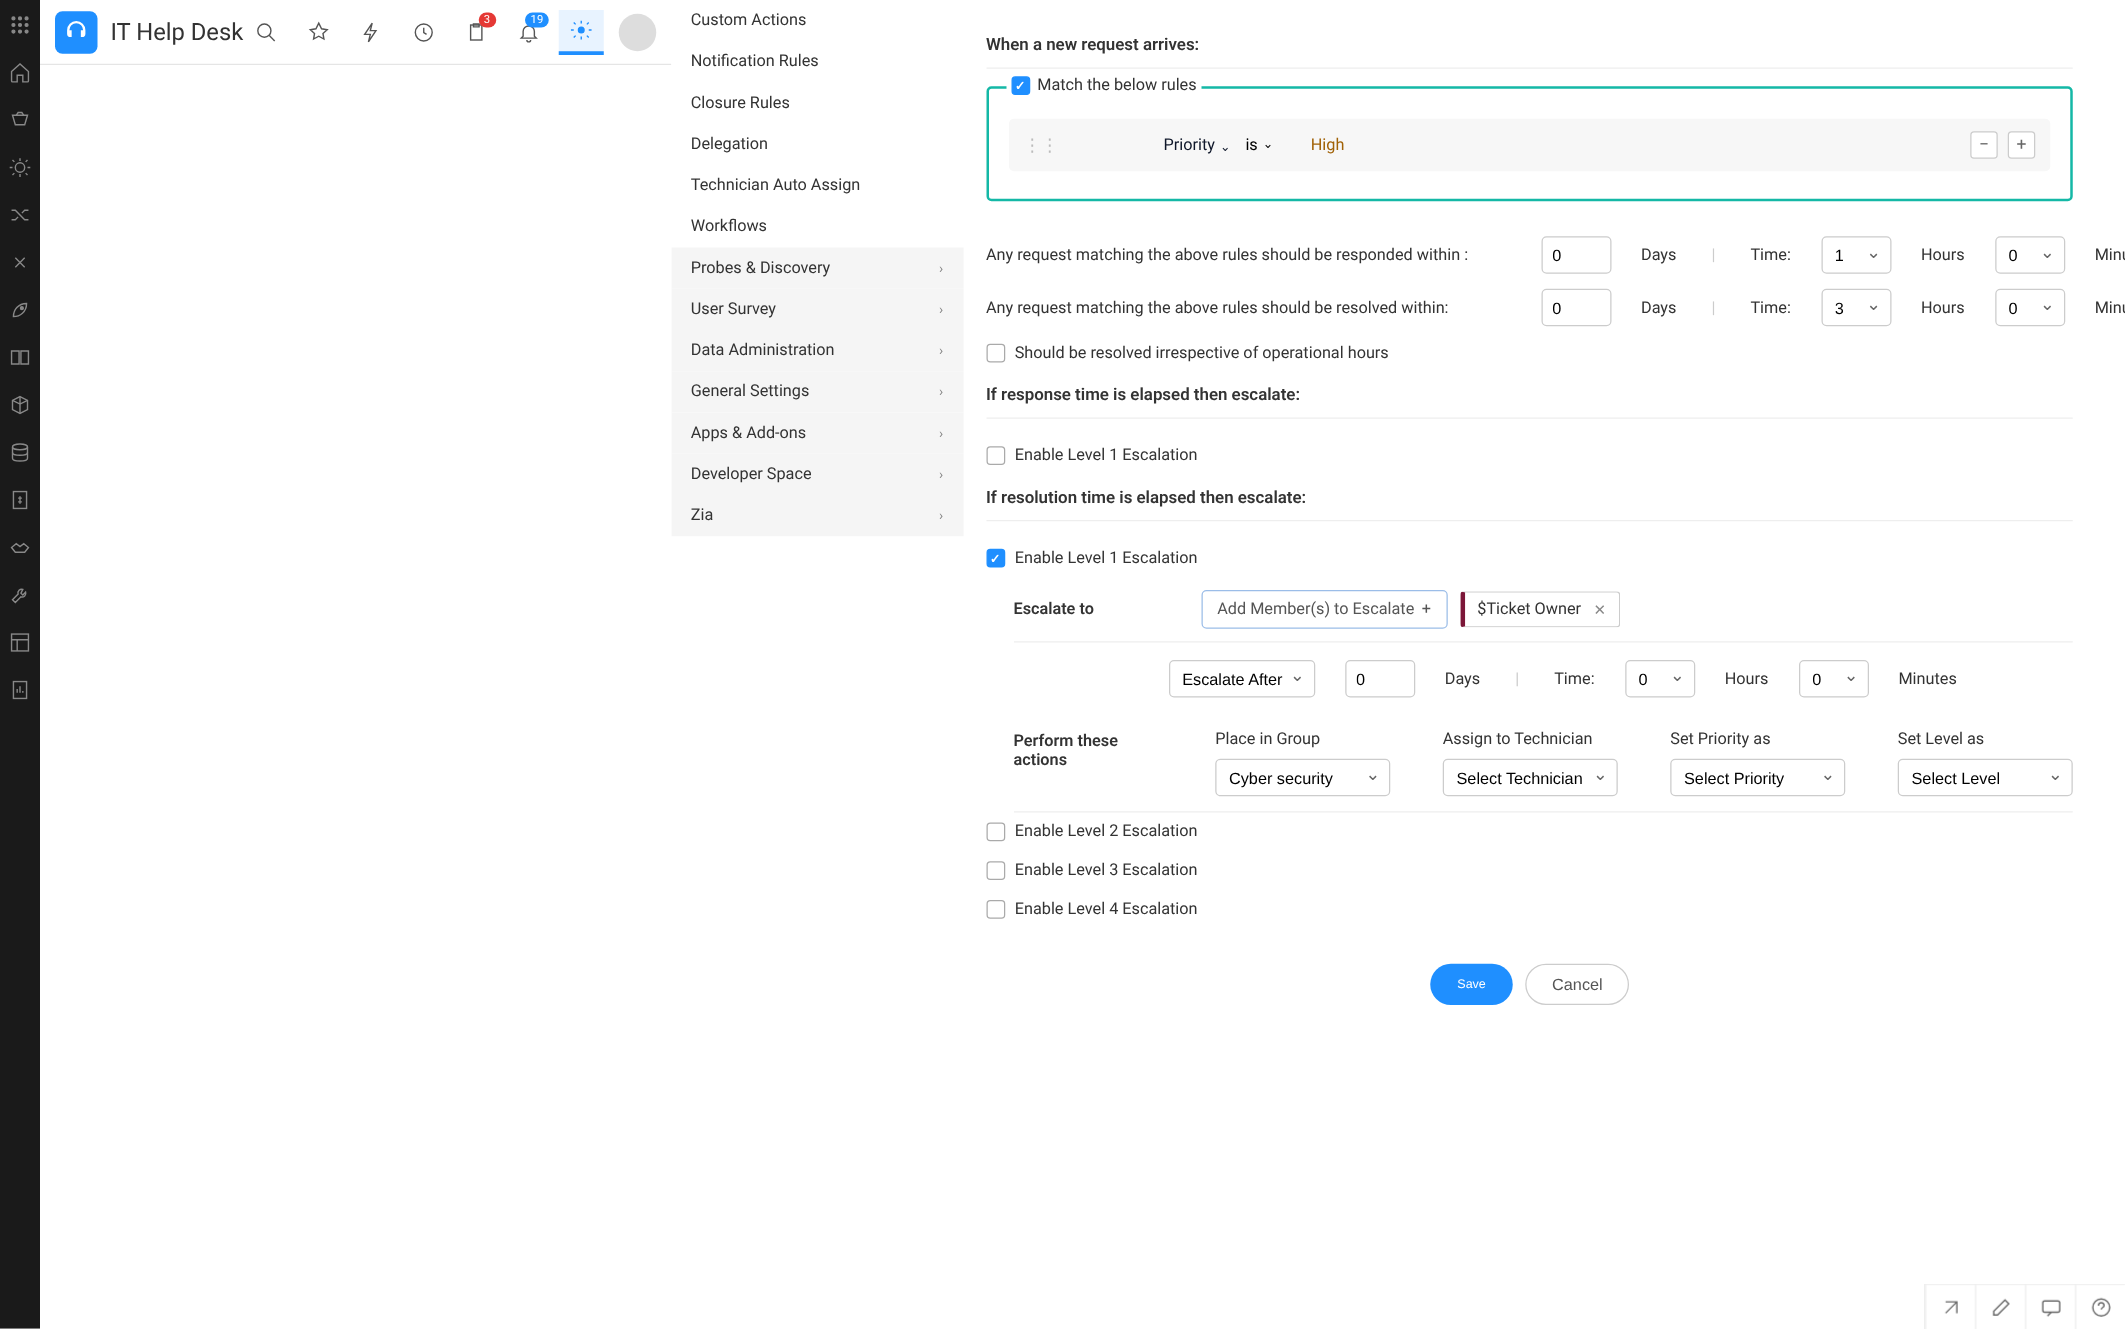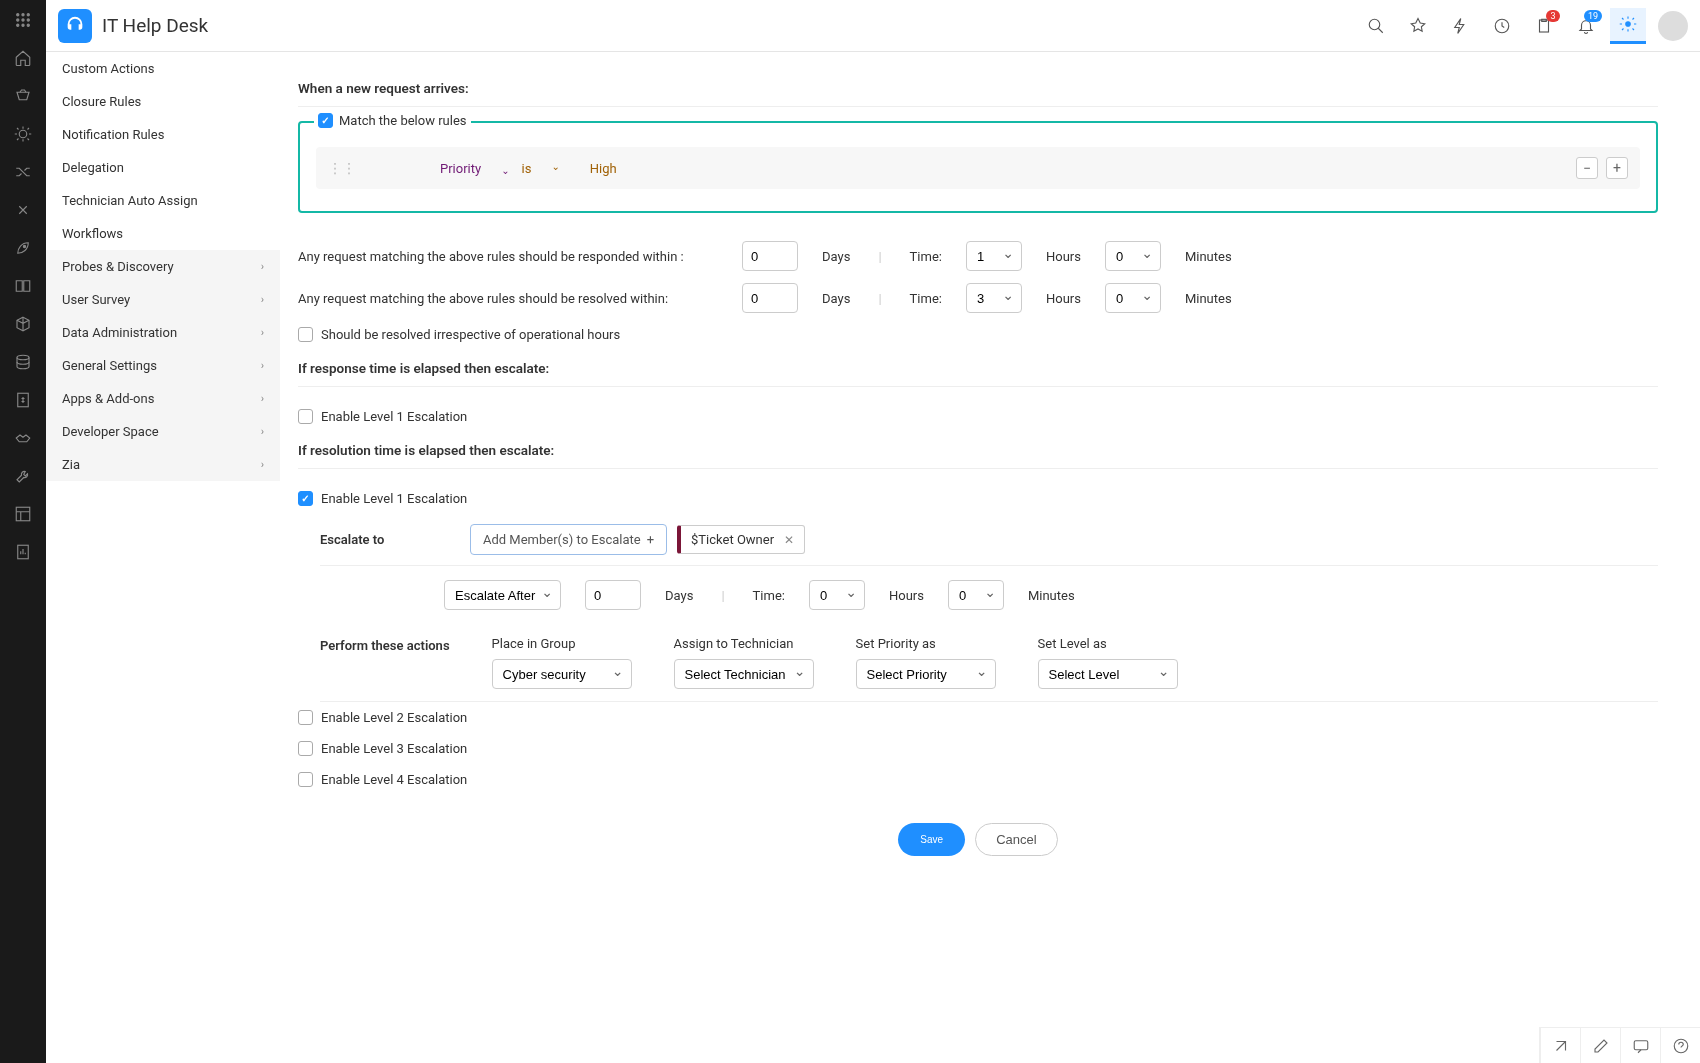--- a/index.html
+++ b/index.html
@@ -6,21 +6,21 @@
   body { font-family: -apple-system, BlinkMacSystemFont, "Segoe UI", Roboto, sans-serif; font-size: 13px; color: #333; background: #fff; }
   
   .app { display: flex; height: 1063px; width: 1700px; }
   
   
   .icon-rail { width: 46px; background: #1a1a1a; display: flex; flex-direction: column; align-items: center; padding-top: 10px; gap: 18px; }
   .rail-icon { width: 20px; height: 20px; display: flex; align-items: center; justify-content: center; color: #888; cursor: pointer; }
   .rail-icon svg { width: 18px; height: 18px; stroke: #888; fill: none; stroke-width: 1.5; }
   
   
-  .main-wrap { flex: 1; display: flex; flex-direction: column; }
+  .main-wrap { flex: 1; display: flex; }
   .top-header { height: 52px; border-bottom: 1px solid #e5e5e5; display: flex; align-items: center; padding: 0 12px; }
   .app-logo { width: 34px; height: 34px; background: #1f8fff; border-radius: 6px; display: flex; align-items: center; justify-content: center; margin-right: 10px; }
   .app-logo svg { width: 22px; height: 22px; fill: #fff; }
   .app-title { font-size: 19px; font-weight: 400; color: #333; }
   .header-icons { margin-left: auto; display: flex; align-items: center; gap: 6px; }
   .header-icon { width: 36px; height: 36px; display: flex; align-items: center; justify-content: center; cursor: pointer; border-radius: 4px; position: relative; }
   .header-icon.active { background: #e8f3ff; border-bottom: 3px solid #1f8fff; border-radius: 0; }
   .header-icon svg { width: 18px; height: 18px; stroke: #555; fill: none; stroke-width: 1.5; }
   .header-icon.active svg { stroke: #1f8fff; fill: #1f8fff; }
   .badge { position: absolute; top: 2px; right: 2px; background: #e53935; color: #fff; font-size: 9px; border-radius: 8px; padding: 1px 4px; min-width: 14px; text-align: center; }
@@ -37,22 +37,22 @@
   
   .content { flex: 1; overflow-y: auto; padding: 18px 42px 30px 18px; position: relative; }
   
   .section-head { font-weight: 600; font-size: 13.5px; padding: 10px 0; border-bottom: 1px solid #eee; margin-bottom: 14px; }
   
   .rule-box { border: 2px solid #14b8a6; border-radius: 4px; padding: 14px 16px 22px; margin-bottom: 22px; position: relative; }
   .rule-legend { position: absolute; top: -10px; left: 14px; background: #fff; padding: 0 4px; display: flex; align-items: center; gap: 6px; font-size: 13px; }
   
   .rule-row { background: #f7f7f7; border-radius: 4px; padding: 10px 12px; display: flex; align-items: center; gap: 12px; margin-top: 10px; }
   .drag-handle { color: #bbb; cursor: grab; font-size: 14px; }
-  .field-pill { color: #701a75; cursor: pointer; display: flex; align-items: flex-end; gap: 20px; }
-  .op-pill { color: #a16207; display: flex; align-items: flex-start; gap: 20px; cursor: pointer; }
+  .field-pill { color: #0f172a; cursor: pointer; display: flex; align-items: flex-end; gap: 4px; }
+  .op-pill { color: #000000; display: flex; align-items: flex-start; gap: 4px; cursor: pointer; }
   .val-pill { color: #a16207; padding-left: 18px; }
   .pm-btn { width: 22px; height: 22px; border: 1px solid #ccc; border-radius: 3px; background: #fff; display: flex; align-items: center; justify-content: center; cursor: pointer; font-size: 14px; color: #666; }
   .rule-btns { margin-left: auto; display: flex; gap: 8px; }
   
   .form-line { display: flex; align-items: center; gap: 24px; padding: 6px 0; font-size: 13px; }
   .form-label { min-width: 420px; }
   .num-input { width: 56px; height: 30px; border: 1px solid #ccc; border-radius: 4px; padding: 0 8px; text-align: left; font-size: 13px; }
   .sel { height: 30px; border: 1px solid #ccc; border-radius: 4px; padding: 0 24px 0 10px; font-size: 13px; background: #fff; appearance: none; position: relative; cursor: pointer; min-width: 56px; }
   .sel-wrap { position: relative; display: inline-flex; align-items: center; }
   .sel-wrap::after { content: "⌄"; position: absolute; right: 8px; top: 4px; pointer-events: none; color: #666; font-size: 14px; }
@@ -240,24 +240,24 @@
       </div>
     </div>
 
     <div class="body">
 
       <div class="sidebar">
         <div class="side-item sub">
             <span>Custom Actions</span>
           </div>
         <div class="side-item sub">
+            <span>Notification Rules</span>
+          </div>
+        <div class="side-item sub">
             <span>Closure Rules</span>
-          </div>
-        <div class="side-item sub">
-            <span>Notification Rules</span>
           </div>
         <div class="side-item sub">
             <span>Delegation</span>
           </div>
         <div class="side-item sub">
             <span>Technician Auto Assign</span>
           </div>
         <div class="side-item sub">
             <span>Workflows</span>
           </div>

